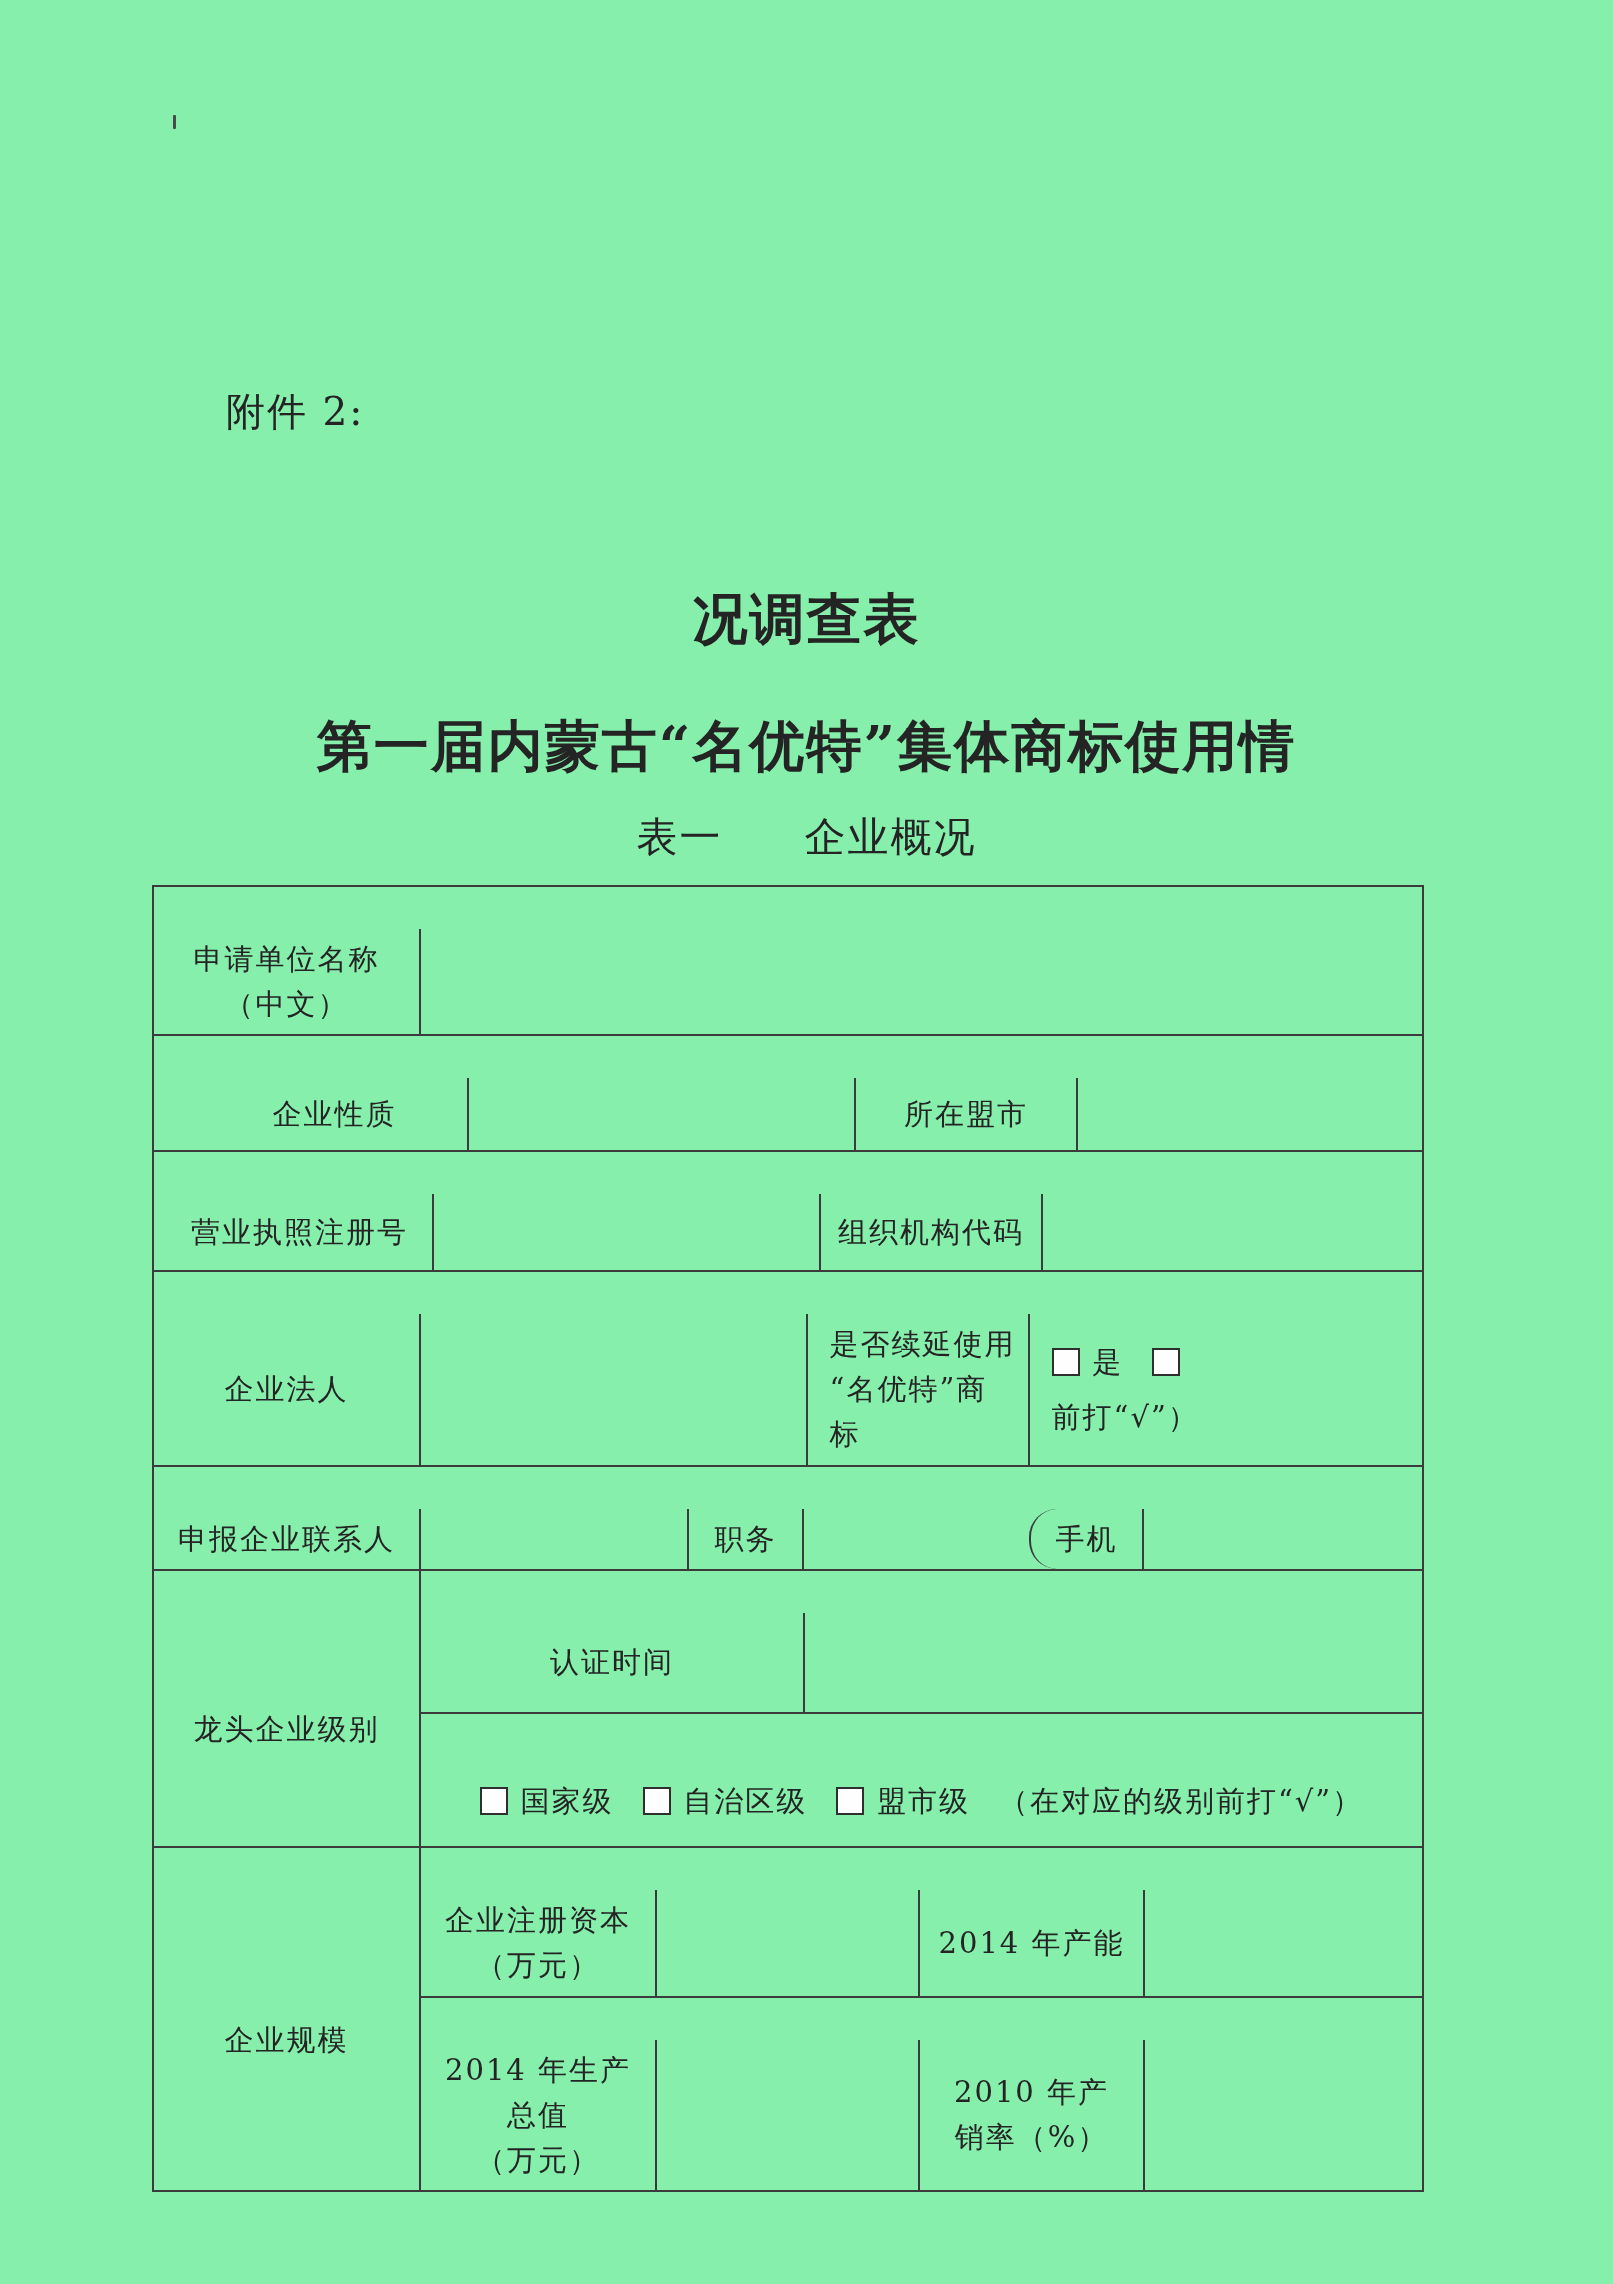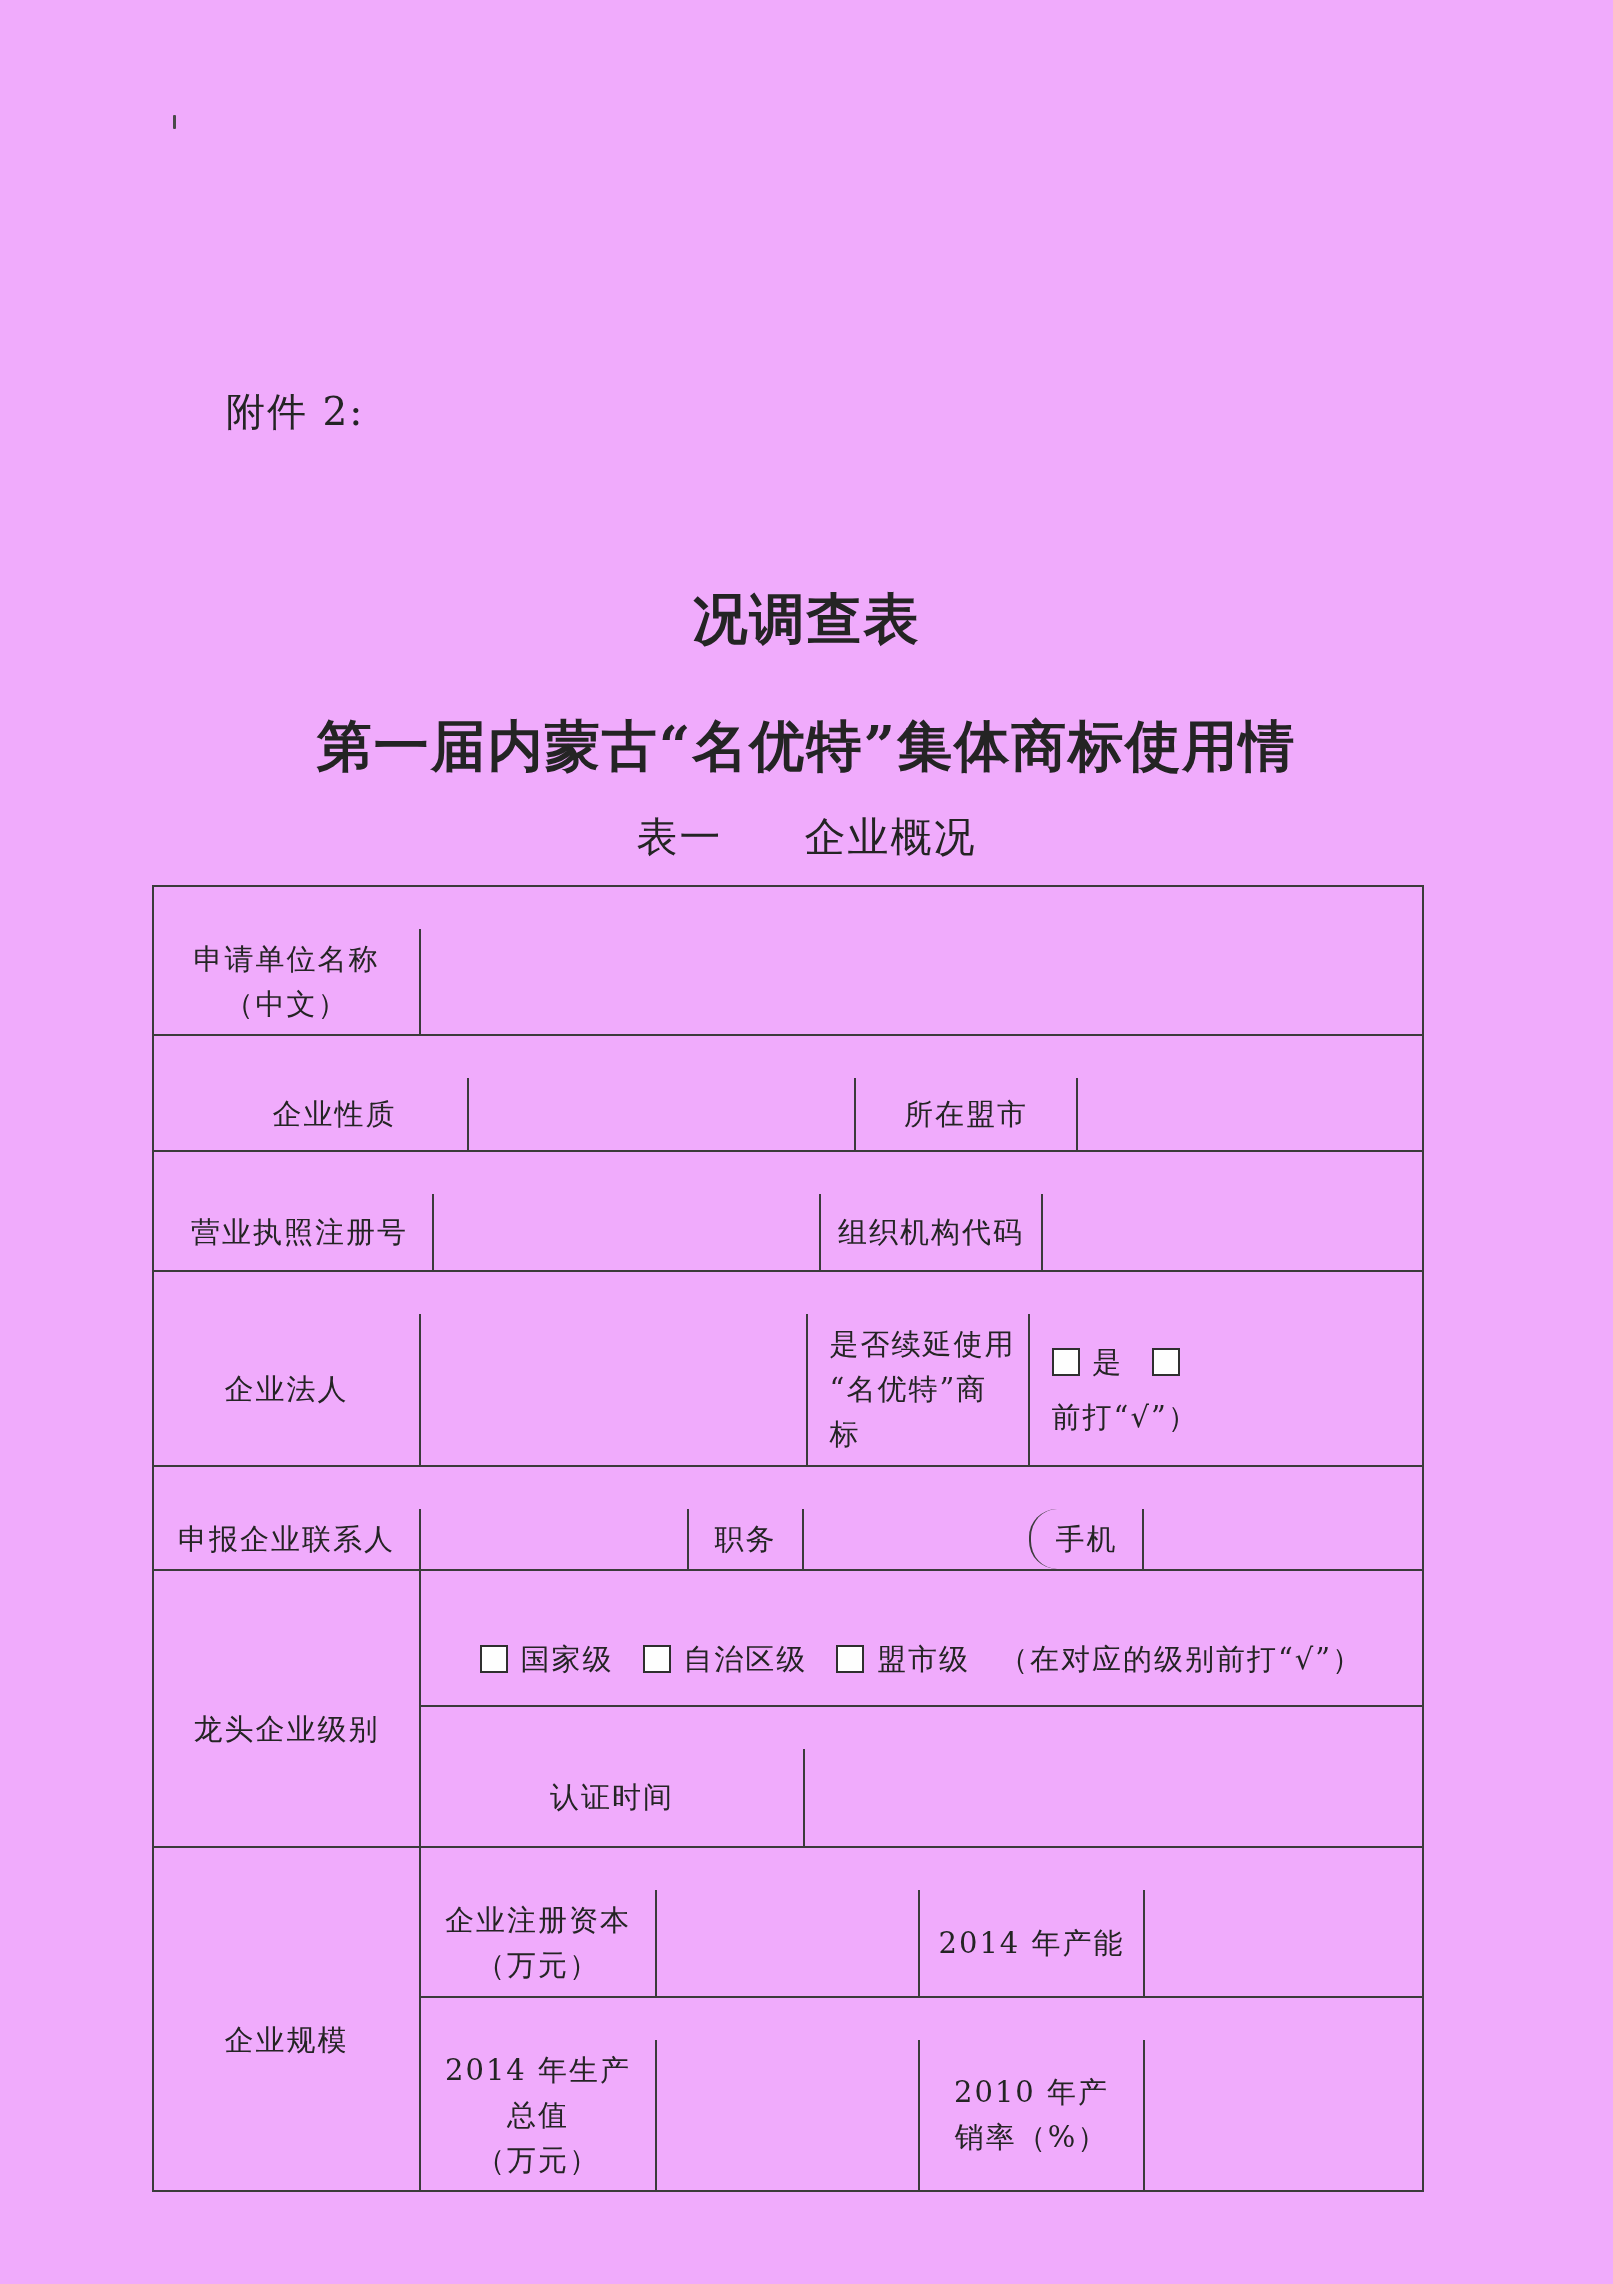--- a/index.html
+++ b/index.html
@@ -5,21 +5,21 @@
   * { margin: 0; padding: 0; box-sizing: border-box; }
   html, body { background: #ffffff; }
   body {
     font-family: "DejaVu Serif", "Liberation Serif", serif;
     color: #242424;
   }
   .page {
     position: relative;
     width: 1613px;
     height: 2285px;
-    background: #f0abfc;
+    background: #86efac;
     overflow: hidden;
   }
   
   .scan-strip {
     position: absolute;
     top: 0; left: 0;
     width: 1531px; height: 8.8px;
     background: repeating-linear-gradient(90deg,
       #dededе 0px, #dcdcdc 53px,
       #f8f8f8 53px, #f8f8f8 67px);
@@ -204,37 +204,37 @@
       <div class="cell w273"></div>
       <div class="cell w117">职务</div>
       <div class="cell w232"></div>
       <div class="cell w115">手机</div>
       <div class="cell flexfill"></div>
     </div>
 
     <div class="trow">
       <div class="cell colA">龙头企业级别</div>
       <div class="stack">
+        <div class="subrow h-r6b">
+          <div class="cell w390">认证时间</div>
+          <div class="cell flexfill"></div>
+        </div>
         <div class="subrow h-r6a">
           <div class="cell flexfill">
             <div class="levels-line">
               <span class="cb cb-gap"></span>
               <span>国家级</span>
               <span class="cb cb-gap group-gap"></span>
               <span>自治区级</span>
               <span class="cb cb-gap group-gap"></span>
               <span>盟市级</span>
               <span class="group-gap">（在对应的级别前打“√”）</span>
             </div>
           </div>
         </div>
-        <div class="subrow h-r6b">
-          <div class="cell w390">认证时间</div>
-          <div class="cell flexfill"></div>
-        </div>
       </div>
     </div>
 
     <div class="trow">
       <div class="cell colA">企业规模</div>
       <div class="stack">
         <div class="subrow h-r7a">
           <div class="cell w239">企业注册资本
 （万元）</div>
           <div class="cell w268"></div>

